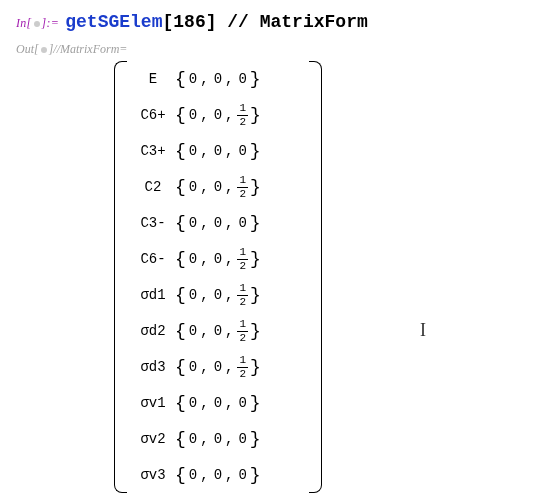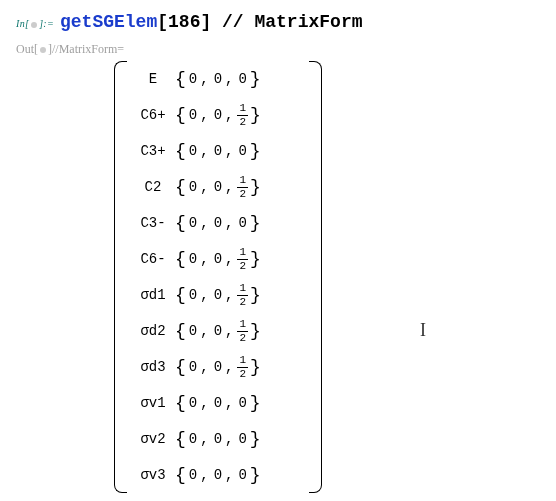--- a/index.html
+++ b/index.html
@@ -9,23 +9,23 @@
       background: #fff;
       width: 556px;
       box-sizing: border-box;
     }
     .in-line {
       display: flex;
       align-items: baseline;
       margin-bottom: 10px;
     }
     .label {
-      color: #0f766e;
+      color: #a21caf;
       font-style: italic;
-      font-size: 10px;
+      font-size: 12px;
       font-family: "Times New Roman", serif;
       margin-right: 6px;
       letter-spacing: 0.3px;
     }
     .bullet {
       display: inline-block;
       width: 6px;
       height: 6px;
       border-radius: 50%;
       background: #ccc;
@@ -36,20 +36,21 @@
       font-family: "Courier New", monospace;
       font-size: 18px;
       font-weight: bold;
     }
     .fn-name { color: #1a3ccc; }
     .bracket { color: #000; }
     .arg { color: #000; }
     .pp { color: #000; }
     .out-label {
       color: #a0a0a0;
+      font-style: italic;
       font-size: 12px;
       font-family: "Times New Roman", serif;
       margin-bottom: 4px;
     }
     .matrix-block {
       display: flex;
       margin-left: 98px;
       position: relative;
     }
     .matrix-body {

